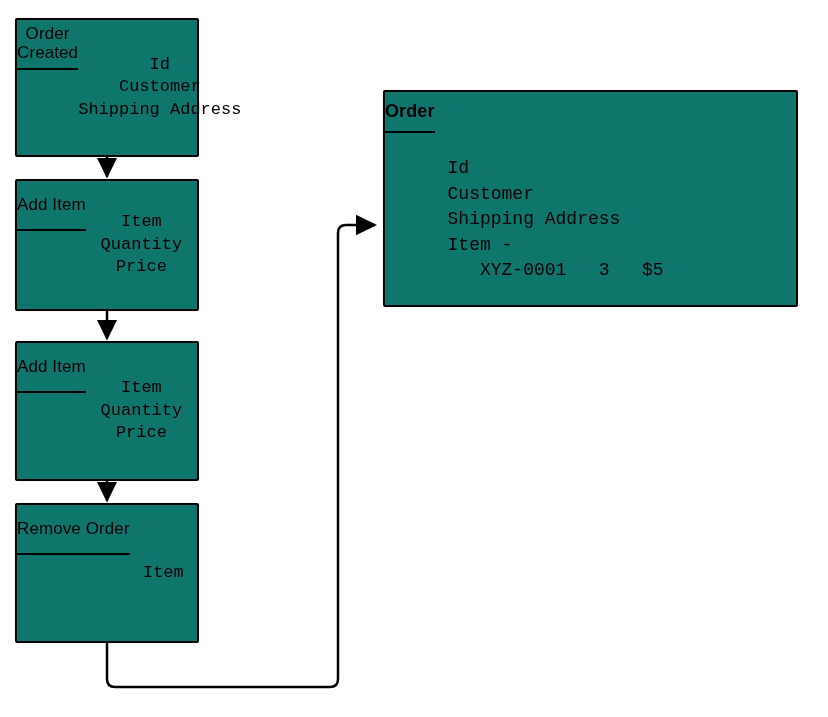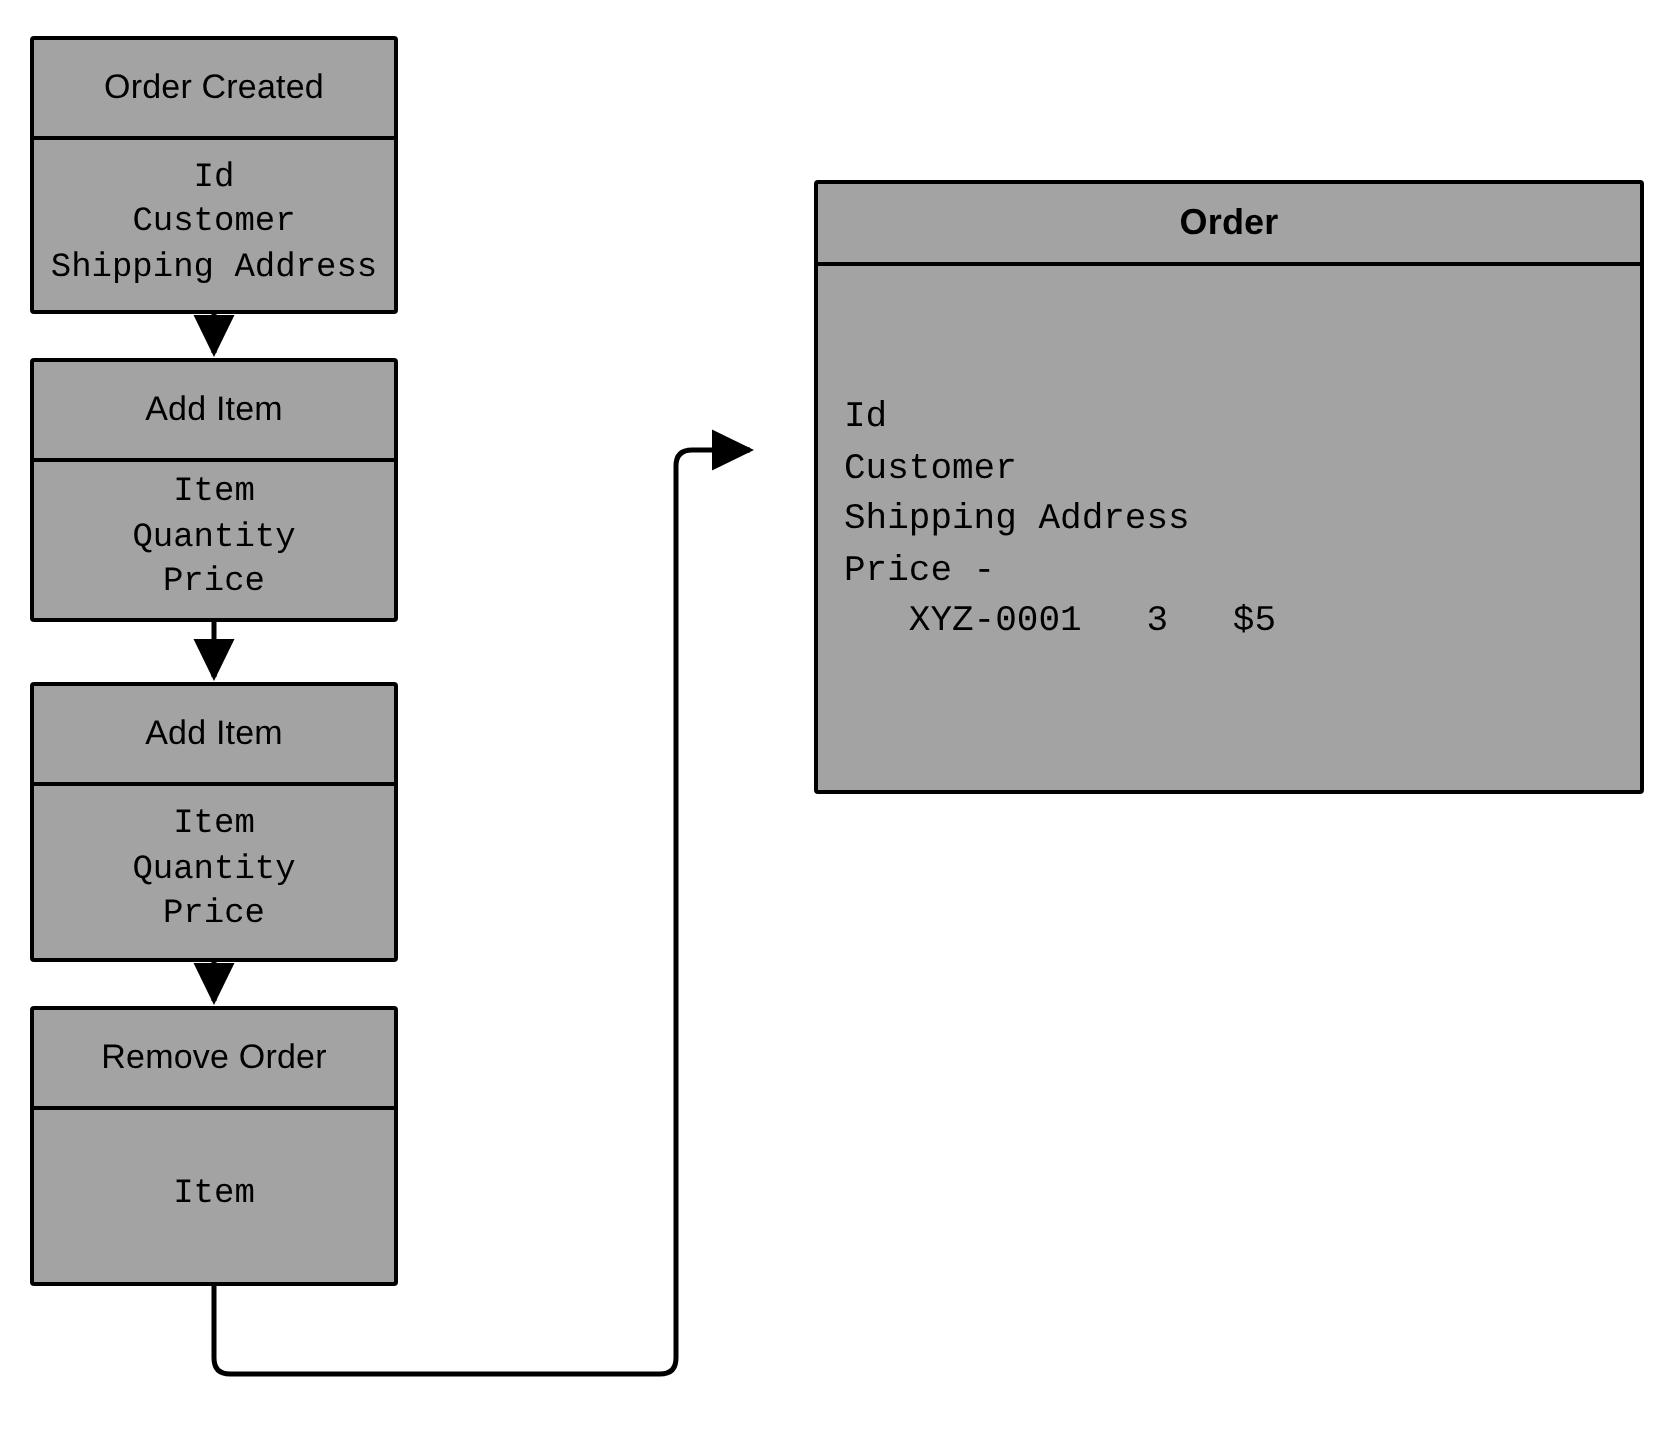--- a/index.html
+++ b/index.html
@@ -25,23 +25,23 @@
     top: 0;
     width: 828px;
     height: 717px;
     pointer-events: none;
   }
   .node {
     position: absolute;
     box-sizing: border-box;
     border: 2.5px solid #000000;
     border-radius: 2px;
-    background: #a3a3a3;
+    background: #0f766e;
     display: flex;
-    flex-direction: column;
+    flex-direction: row;
     z-index: 2;
   }
   .node-header {
     box-sizing: border-box;
     display: flex;
     align-items: center;
     justify-content: center;
     border-bottom: 2.5px solid #000000;
     font-size: 17px;
     line-height: 1.1;
@@ -131,24 +131,24 @@
     </div>
   </div>
 
   <div class="node event-node" id="remove-item" style="left:15px; top:503px; width:184px; height:140px;">
     <div class="node-header">Remove Order</div>
     <div class="node-body">
       <span class="attr">Item</span>
     </div>
   </div>
 
-  <div class="node" id="order-aggregate" style="left:383px; top:90px; width:415px; height:307px;margin-left:24px;">
+  <div class="node" id="order-aggregate" style="left:383px; top:90px; width:415px; height:217px;">
     <div class="node-header">Order</div>
     <div class="node-body">
       <span class="attr">Id</span>
       <span class="attr">Customer</span>
       <span class="attr">Shipping Address</span>
-      <span class="attr">Price -</span>
+      <span class="attr">Item -</span>
       <span class="attr">   XYZ-0001   3   $5</span>
     </div>
   </div>
 
 </div>
 
 </body></html>

